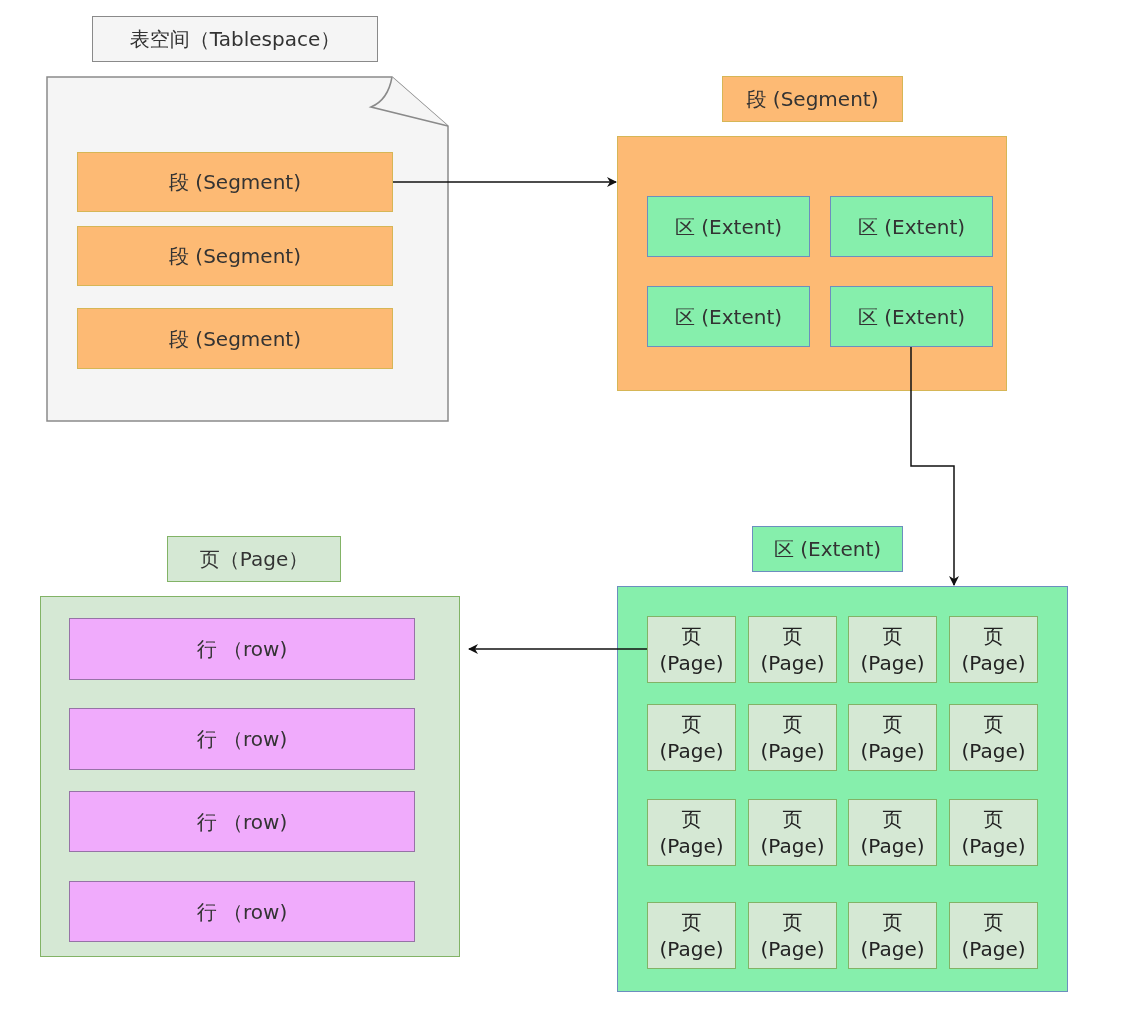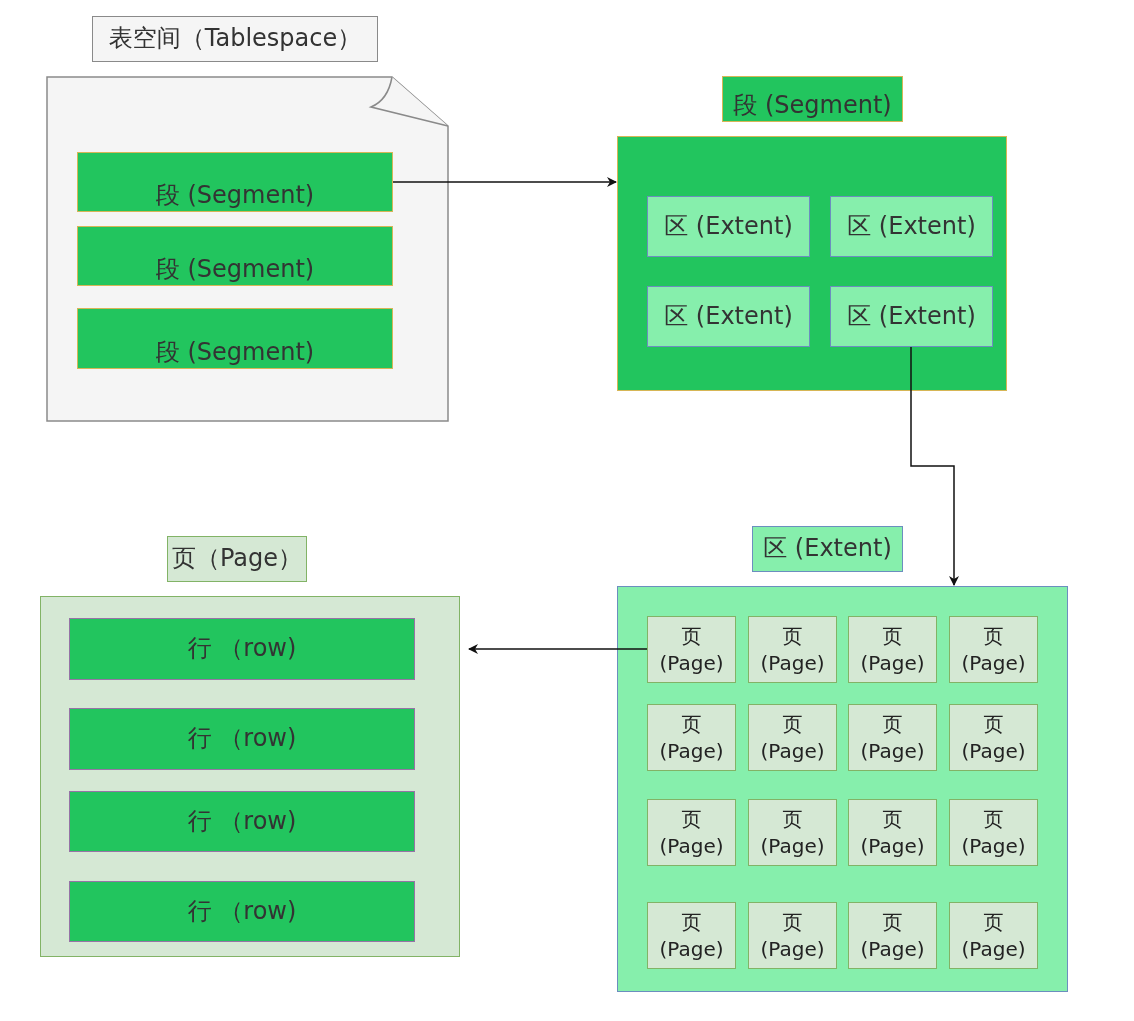--- a/index.html
+++ b/index.html
@@ -1,24 +1,24 @@
 <!DOCTYPE html>
 <html><head>
   <meta charset="utf-8">
   <style>
     html, body { margin: 0; padding: 0; background: #ffffff; }
     body { width: 1134px; height: 1021px; position: relative; overflow: hidden;
            font-family: "DejaVu Sans", "Liberation Sans", sans-serif; color: #333; }
     .box { position: absolute; box-sizing: border-box; display: flex; align-items: center;
-           justify-content: center; text-align: center; font-size: 24px; line-height: 1.3; }
+           justify-content: center; text-align: center; font-size: 20px; line-height: 1.3; }
     .label-gray { background: #f5f5f5; border: 1.5px solid #8a8a8a; }
-    .orange { background: #22c55e; border: 1.5px solid #d6b656; align-items: flex-end; }
+    .orange { background: #fdba74; border: 1.5px solid #d6b656; }
     .blue { background: #86efac; border: 1.5px solid #6c8ebf; }
     .green { background: #d5e8d4; border: 1.5px solid #82b366; }
-    .purple { background: #22c55e; border: 1.5px solid #9673a6; }
+    .purple { background: #f0abfc; border: 1.5px solid #9673a6; }
     .page-cell { font-size: 20px; line-height: 1.35; color: #222; }
     svg.overlay { position: absolute; left: 0; top: 0; pointer-events: none; }
   </style>
 </head>
 <body>
 
 <div class="box label-gray" style="left:92px; top:16px; width:286px; height:46px;">
   <span>表空间（Tablespace）</span>
 </div>
 
@@ -122,21 +122,21 @@
     <div class="box green page-cell" style="left: 848px; top: 902px; width: 89px; height: 67px; flex-direction: column;">
       <span>页</span>
       <span>(Page)</span>
     </div>
     <div class="box green page-cell" style="left: 949px; top: 902px; width: 89px; height: 67px; flex-direction: column;">
       <span>页</span>
       <span>(Page)</span>
     </div>
   </div>
 
-<div class="box green" style="left:167px; top:536px; width:140px; height:46px;">
+<div class="box green" style="left:167px; top:536px; width:174px; height:46px;">
   <span>页（Page）</span>
 </div>
 
 <div class="box green" style="left:40px; top:596px; width:420px; height:361px;"></div>
 
 <div class="box purple" style="left:69px; top:618px; width:346px; height:62px;">
   <span>行 （row)</span>
 </div>
 <div class="box purple" style="left:69px; top:708px; width:346px; height:62px;">
   <span>行 （row)</span>

